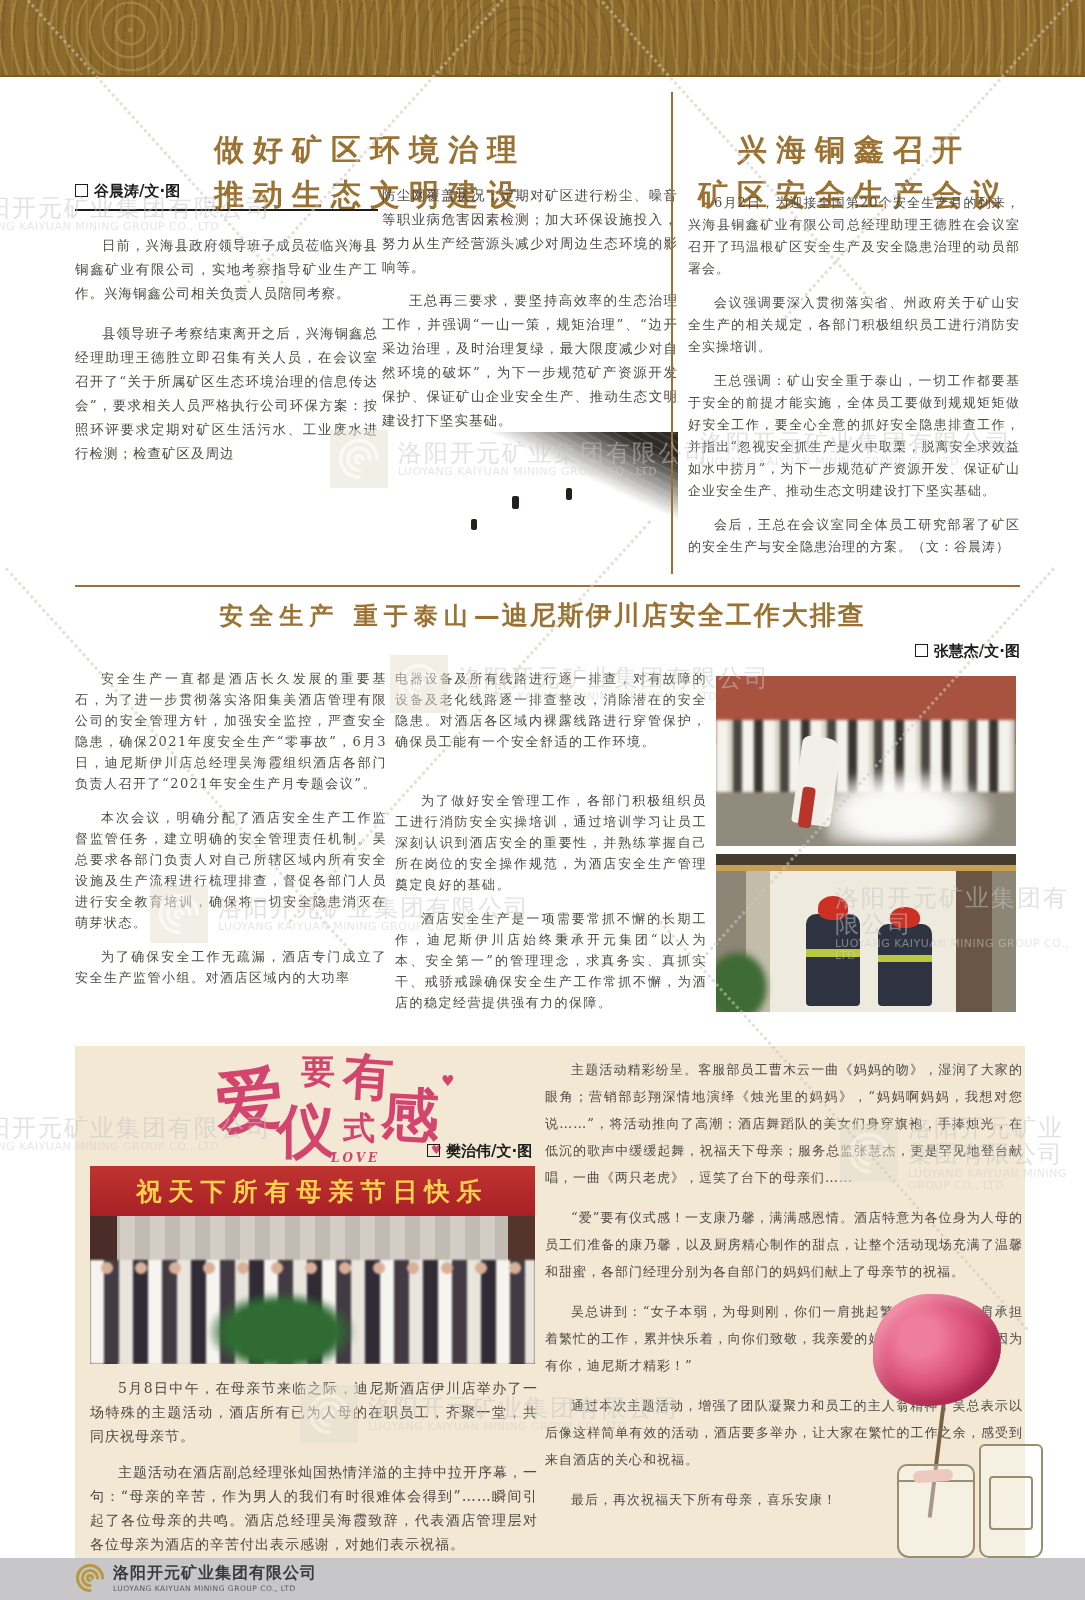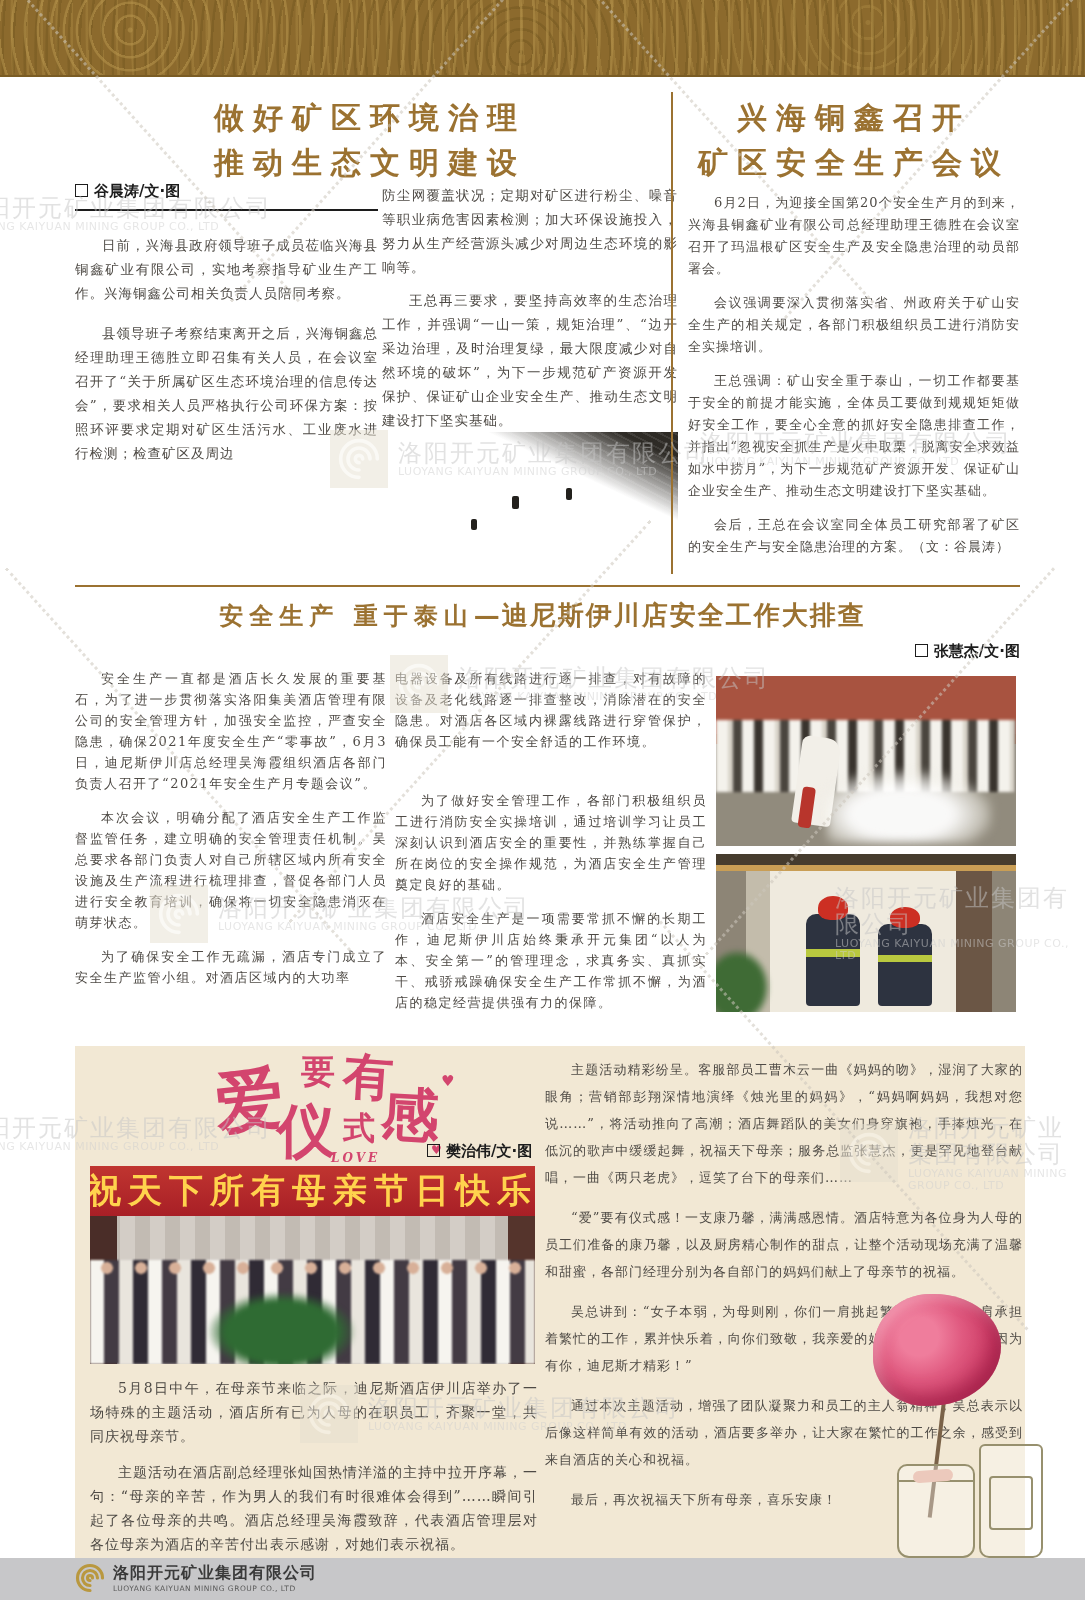--- a/index.html
+++ b/index.html
@@ -15,21 +15,21 @@
   
   .dot-line{position:absolute;border-top:3px dotted #cdc7bd;opacity:.55;pointer-events:none;z-index:4;}
   
   .wm{position:absolute;display:flex;align-items:center;gap:10px;z-index:3;opacity:.5;pointer-events:none;}
   .wm .sq{width:58px;height:58px;background:#e6e0d0;display:flex;align-items:center;justify-content:center;flex:0 0 auto;}
   .wm .txt{line-height:1.1;}
   .wm .cn{font-size:24px;color:#c6c6c6;letter-spacing:2px;font-family:"DejaVu Sans","Liberation Sans",sans-serif;}
   .wm .en{font-size:11px;color:#cfcfcf;letter-spacing:.5px;font-family:"DejaVu Sans","Liberation Sans",sans-serif;}
   
   .gold{color:#9b7231;}
-  .headline{position:absolute;text-align:center;font-weight:700;z-index:2;}
+  .headline{position:absolute;text-align:center;font-weight:700;z-index:2;margin-top:32px;}
   .headline .l{display:block;font-size:30px;line-height:45px;letter-spacing:9px;}
   .vrule{position:absolute;left:671px;top:92px;width:2px;height:482px;background:#9b7231;z-index:2;}
   .hrule{position:absolute;left:75px;top:585px;width:945px;height:2px;background:#9b7231;z-index:2;}
   .byline{font-size:15px;font-weight:700;color:#1c1c1c;z-index:2;position:absolute;
           font-family:"DejaVu Sans","Liberation Sans",sans-serif;}
   .byline .sqr{display:inline-block;width:11px;height:11px;border:1.5px solid #1c1c1c;margin-right:6px;vertical-align:-1px;}
   
   .textcol{position:absolute;z-index:2;text-align:justify;}
   .textcol p{margin:0 0 16px 0;text-indent:2em;}
   .textcol p.cont{text-indent:0;}
@@ -71,21 +71,21 @@
   .la2{left:86px;top:2px;font-size:34px;}
   .la3{left:128px;top:0;font-size:50px;transform:rotate(4deg);}
   .la4{left:62px;top:50px;font-size:58px;}
   .la5{left:128px;top:60px;font-size:32px;}
   .la6{left:166px;top:34px;font-size:58px;transform:rotate(3deg);}
   .lalove{left:116px;top:100px;font-size:12px;font-style:italic;letter-spacing:3px;}
   .lah1{left:226px;top:22px;font-size:15px;}
   .lah2{left:216px;top:92px;font-size:12px;}
   .photo-group{position:absolute;left:15px;top:120px;width:445px;height:198px;z-index:2;overflow:hidden;}
   .banner{height:50px;background:linear-gradient(180deg,#c03530,#a81f26);display:flex;align-items:center;justify-content:center;
-      color:#ffd34d;font-size:34px;font-weight:700;letter-spacing:7px;white-space:nowrap;}
+      color:#ffd34d;font-size:25px;font-weight:700;letter-spacing:7px;white-space:nowrap;}
   .gp-body{position:relative;height:148px;
       background:linear-gradient(90deg,#4a2d28 0 6%,transparent 6% 94%,#55342c 94%),
                  repeating-linear-gradient(90deg,#d3cdc6 0 15px,#c2bbb3 15px 30px);}
   .gp-crowd{position:absolute;left:0;right:0;bottom:0;height:70%;filter:blur(1.2px);
       background-image:radial-gradient(circle 6px at 17px 8px,#d8b098 97%,transparent),
         repeating-linear-gradient(90deg,#f6f4ef 0 14px,#433b44 14px 29px,#e9e5dd 29px 43px,#302b35 43px 58px);
       background-size:34px 100%,auto;background-repeat:repeat-x,repeat;}
   .gp-plant{position:absolute;left:26%;bottom:-6%;width:34%;height:55%;filter:blur(2px);
       background:radial-gradient(ellipse at center,#2f6b33 0 52%,transparent 70%);}
   

